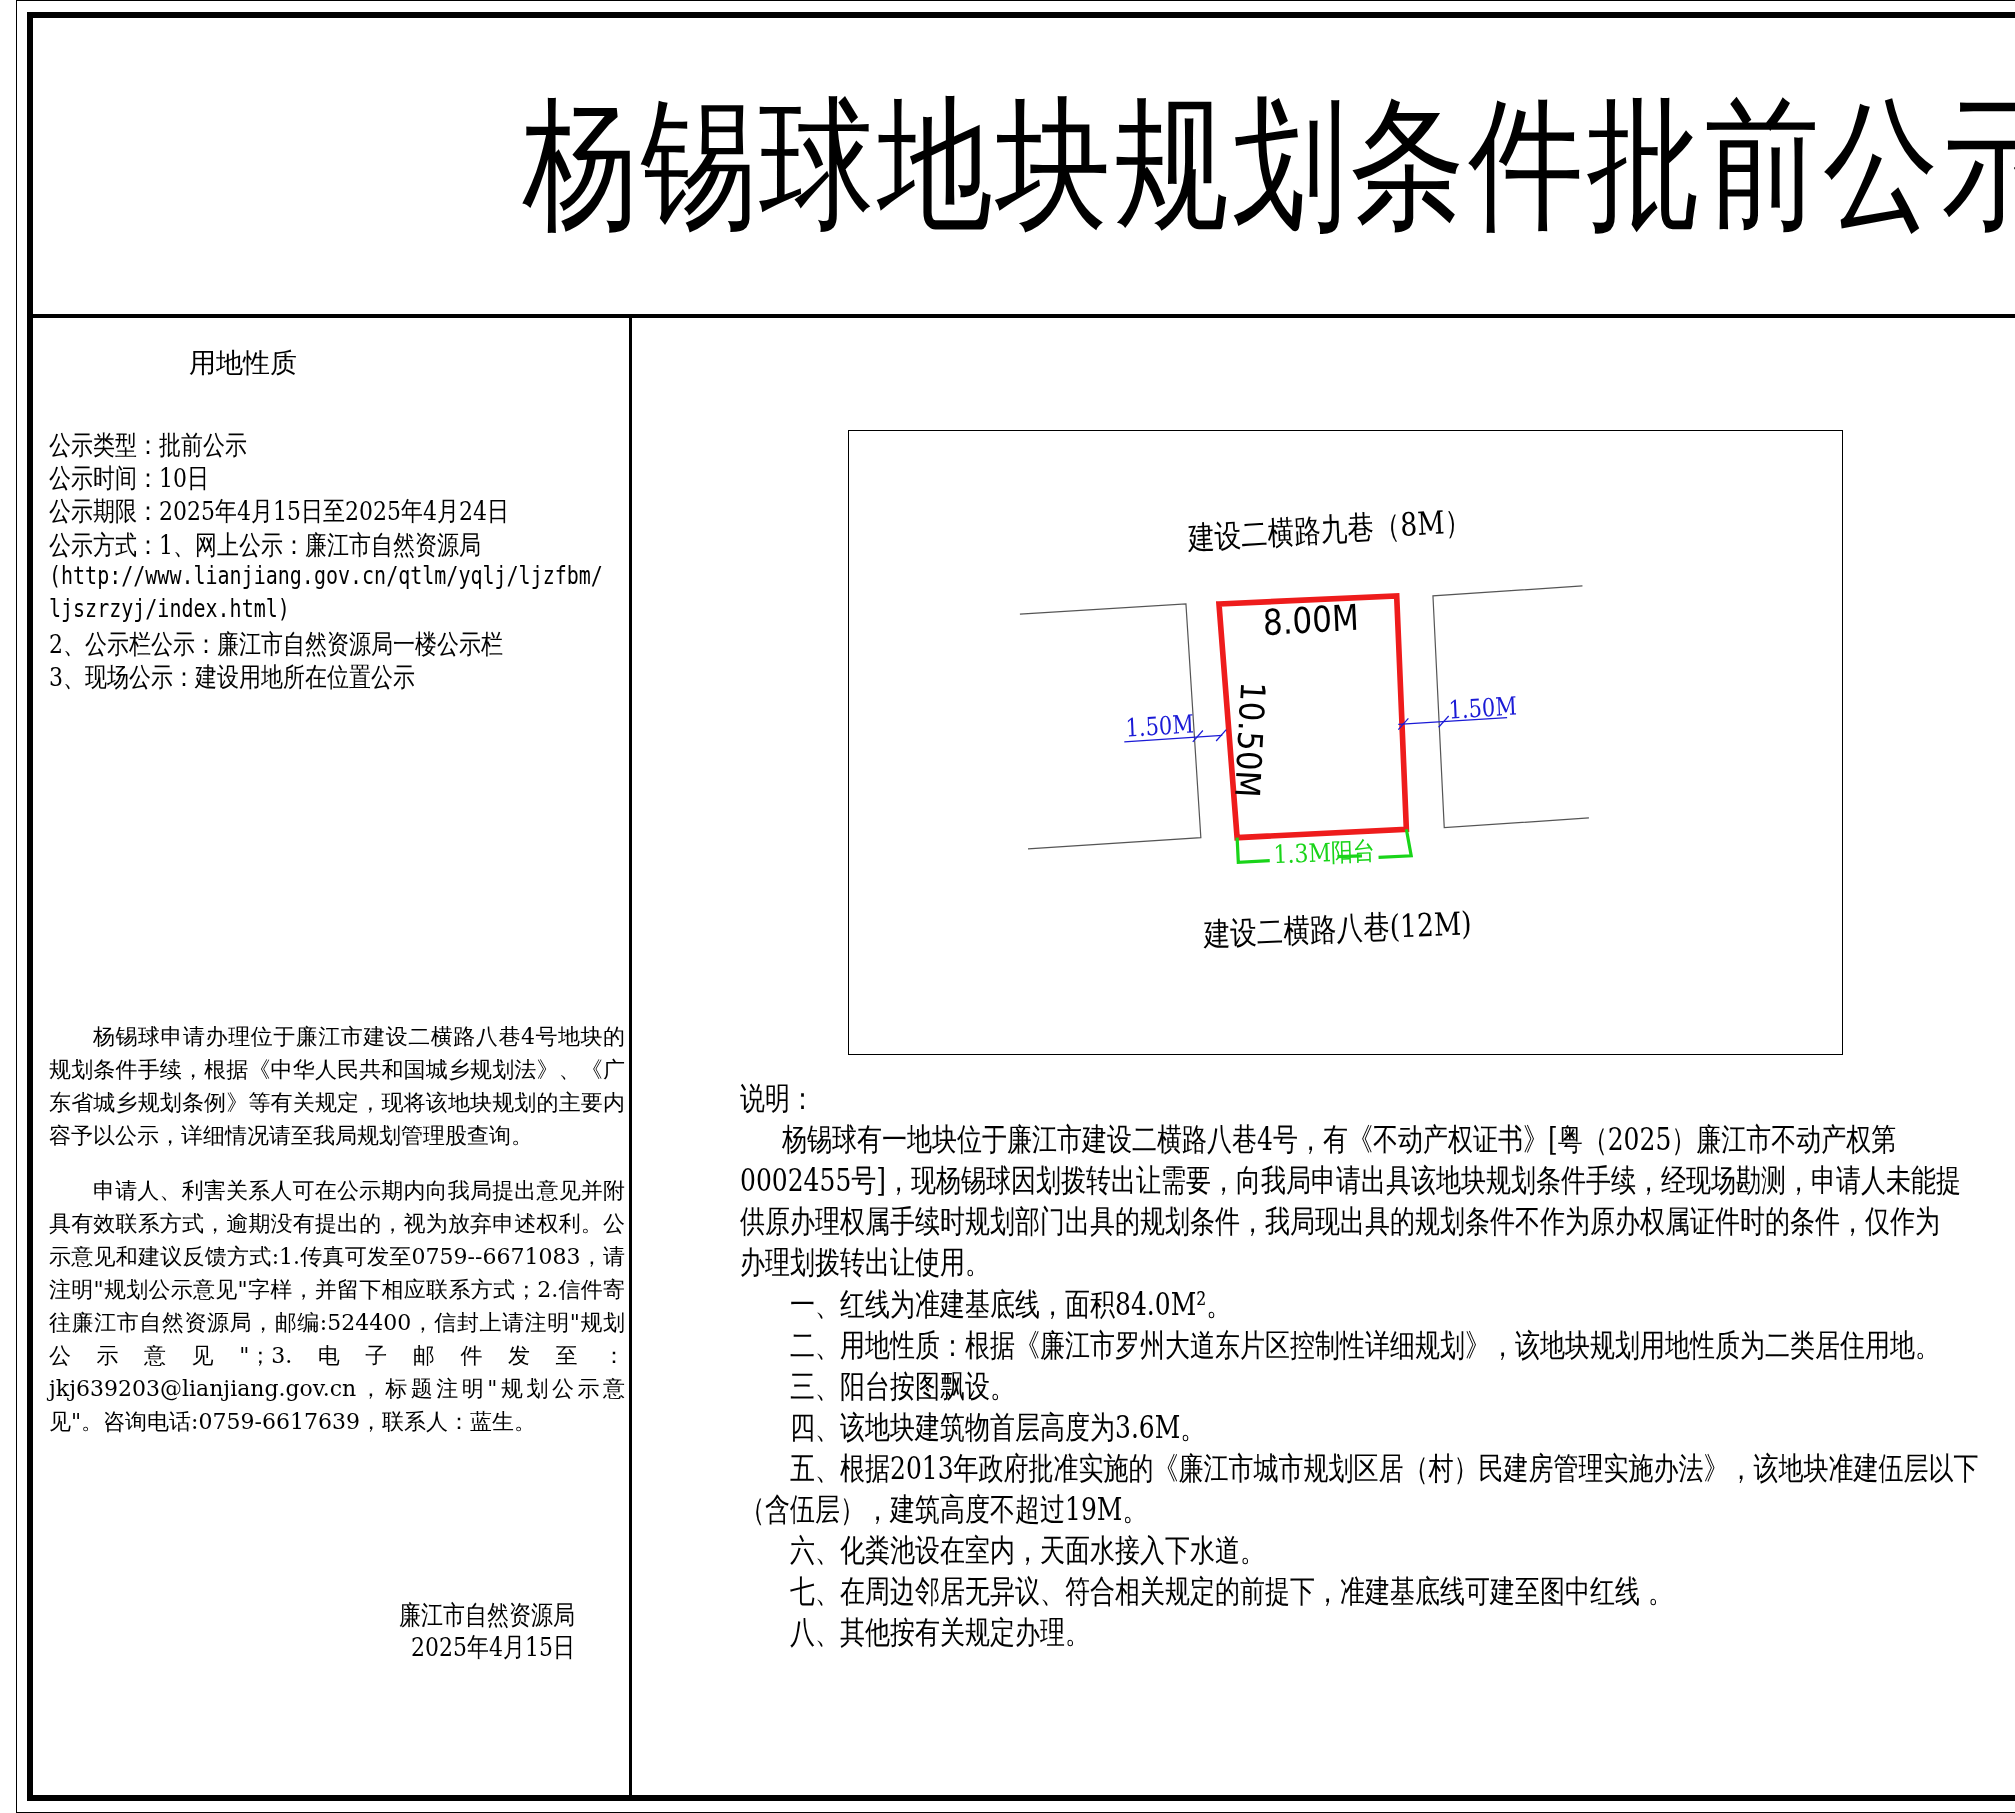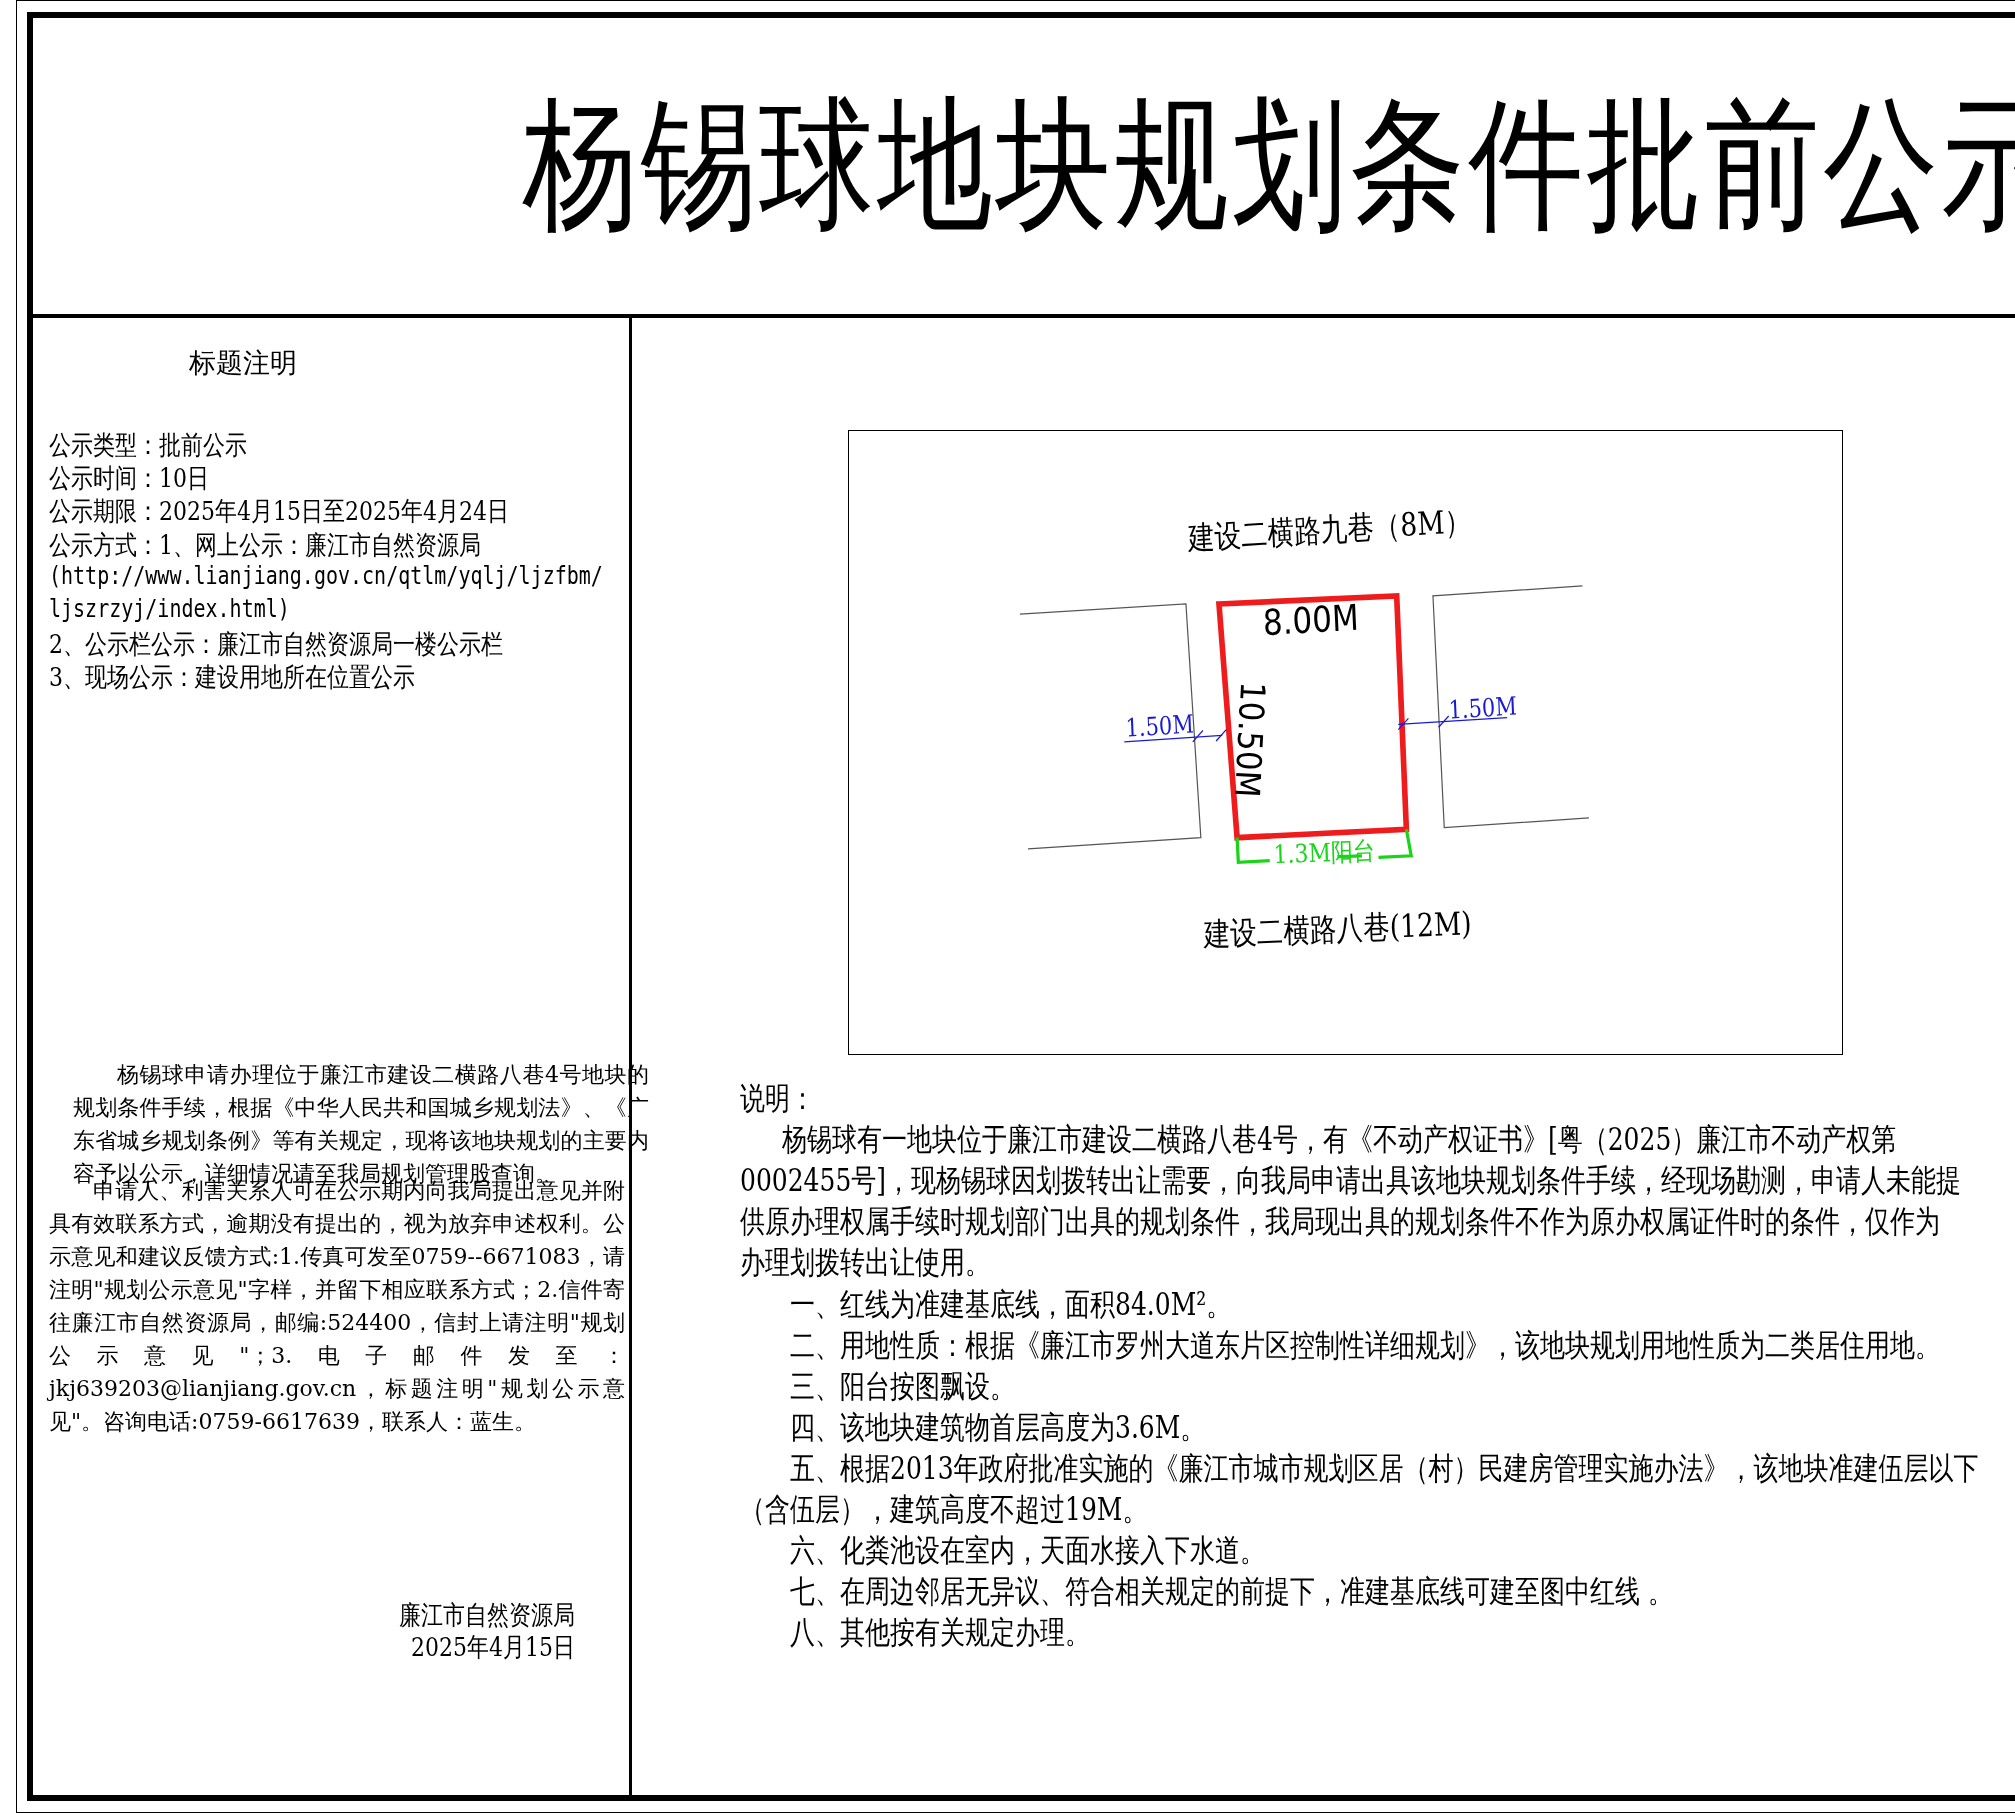--- a/index.html
+++ b/index.html
@@ -36,32 +36,32 @@
 <body>
 
 <div class="outer-line"></div>
 <div class="frame"></div>
 <div class="hline" style="left:27px; top:314px; width:2528px; height:3.6px;"></div>
 <div class="vline" style="left:629px; top:314px; width:3.2px; height:1483px;"></div>
 
 <div class="title">杨锡球地块规划条件批前公示</div>
 
 <div>
-  <div class="panel-heading" style="left:189px; top:345px;">标题注明</div>
+  <div class="panel-heading" style="left:189px; top:345px;">用地性质</div>
 
   <div class="info-line" style="top:428px;">公示类型：批前公示</div>
   <div class="info-line" style="top:461px;">公示时间：10日</div>
   <div class="info-line" style="top:494px;">公示期限：2025年4月15日至2025年4月24日</div>
   <div class="info-line" style="top:528px;">公示方式：1、网上公示：廉江市自然资源局</div>
   <div class="info-line" style="top:561px; font-family:'DejaVu Sans Mono','Liberation Mono',monospace; font-size:20px;">(http://www.lianjiang.gov.cn/qtlm/yqlj/ljzfbm/</div>
   <div class="info-line" style="top:594px; font-family:'DejaVu Sans Mono','Liberation Mono',monospace; font-size:20px;"> ljszrzyj/index.html)</div>
   <div class="info-line" style="top:627px;">2、公示栏公示：廉江市自然资源局一楼公示栏</div>
   <div class="info-line" style="top:660px;">3、现场公示：建设用地所在位置公示</div>
 
-  <div class="para" style="top:1058px;margin-left:24px;">杨锡球申请办理位于廉江市建设二横路八巷4号地块的规划条件手续，根据《中华人民共和国城乡规划法》、《广东省城乡规划条例》等有关规定，现将该地块规划的主要内容予以公示，详细情况请至我局规划管理股查询。</div>
+  <div class="para" style="top:1020px;">杨锡球申请办理位于廉江市建设二横路八巷4号地块的规划条件手续，根据《中华人民共和国城乡规划法》、《广东省城乡规划条例》等有关规定，现将该地块规划的主要内容予以公示，详细情况请至我局规划管理股查询。</div>
   <div class="para" style="top:1174px;">申请人、利害关系人可在公示期内向我局提出意见并附具有效联系方式，逾期没有提出的，视为放弃申述权利。公示意见和建议反馈方式:1.传真可发至0759--6671083，请注明"规划公示意见"字样，并留下相应联系方式；2.信件寄往廉江市自然资源局，邮编:524400，信封上请注明"规划公示意见"；3.电子邮件发至：jkj639203@lianjiang.gov.cn，标题注明"规划公示意见"。咨询电话:0759-6617639，联系人：蓝生。</div>
 
   <div class="sig" style="left:399px; top:1598px;">廉江市自然资源局</div>
   <div class="sig" style="left:411px; top:1630px;">2025年4月15日</div>
 </div>
 
 <div class="drawing-frame"></div>
 
 <svg class="overlay" width="2579" height="1814" viewBox="0 0 6400 4500">
 

